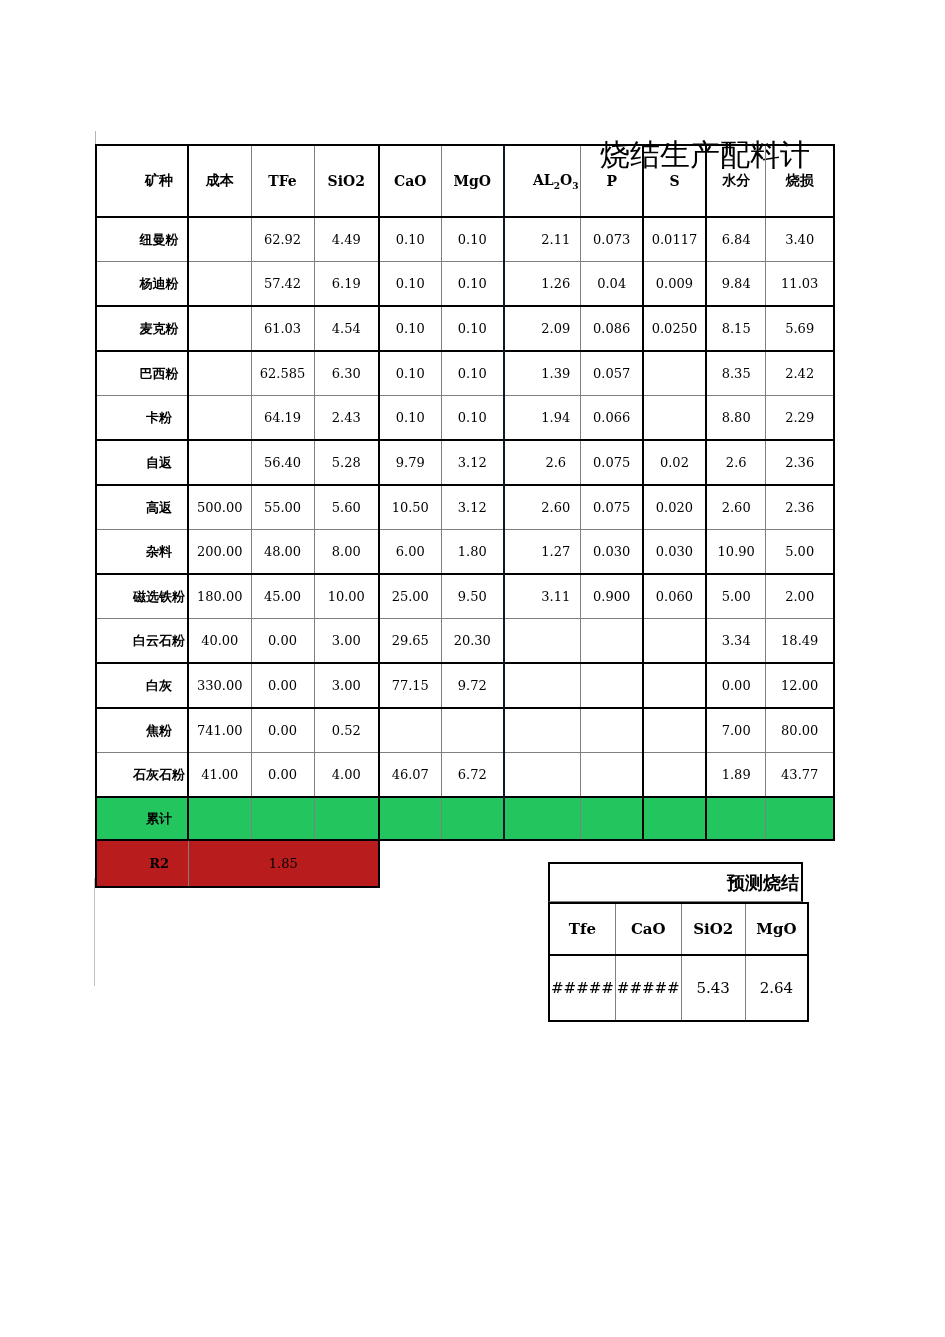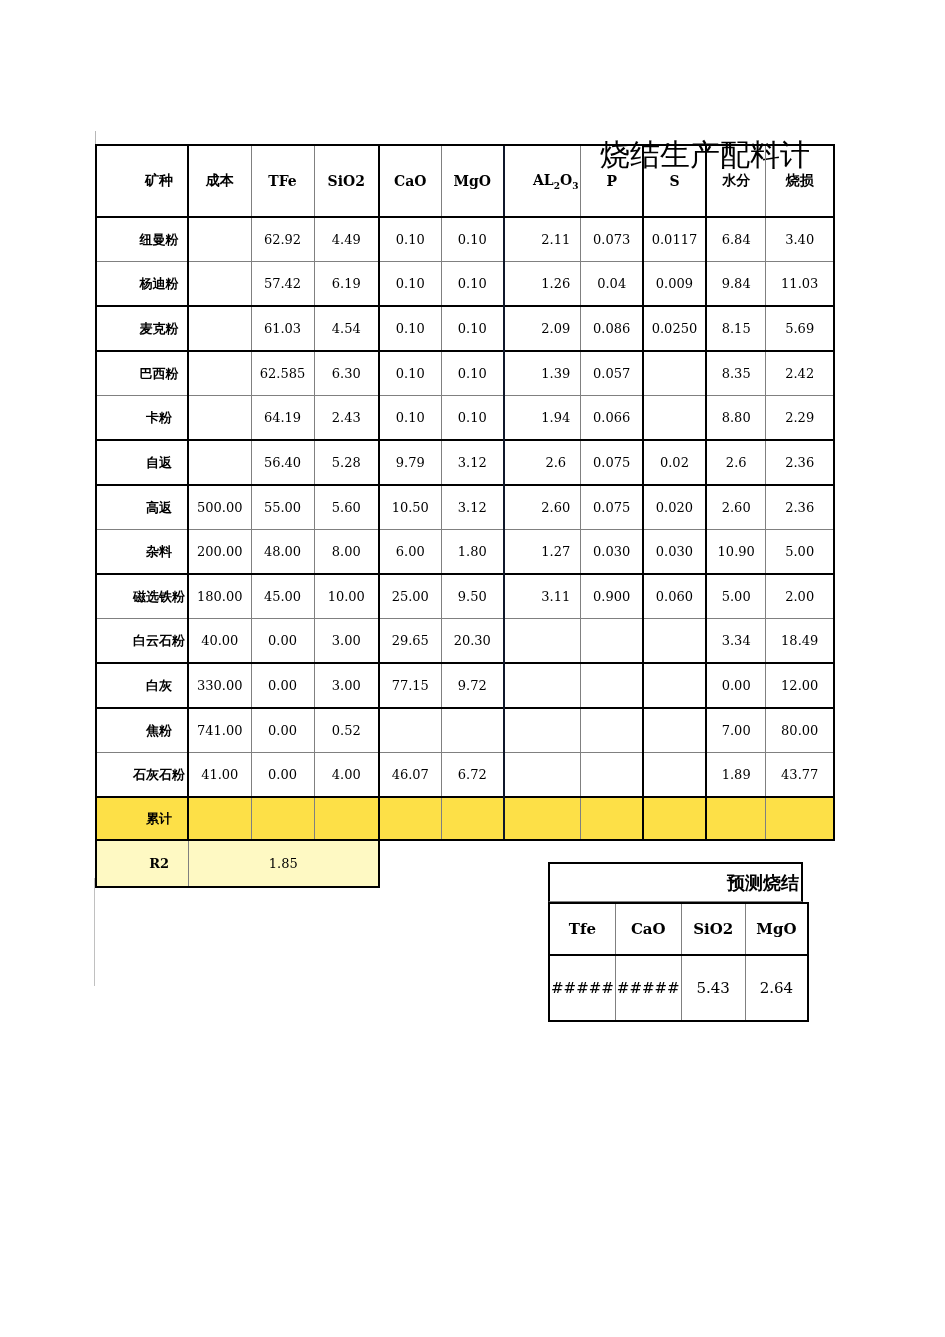--- a/index.html
+++ b/index.html
@@ -76,28 +76,28 @@
   #main-table td.c6 { border-left: 2px solid #0f172a; padding-left: 28px; }
   #main-table td.c8 { border-left: 2px solid #000000; }
   #main-table td.c9 { border-left: 2px solid #000000; }
   #main-table td.c10 { border-right: 2px solid #000000; }
   #main-table tr.r0 td { border-top: 2px solid #000000; }
   #main-table tr.r2 td, #main-table tr.r3 td, #main-table tr.r5 td,
   #main-table tr.r6 td, #main-table tr.r8 td, #main-table tr.r10 td,
   #main-table tr.r11 td { border-top: 2px solid #000000; }
   #main-table tr.total td {
     height: 41px;
-    background: #fde047;
+    background: #22c55e;
     font-weight: bold;
     border-top: 2px solid #000000;
     border-bottom: 2px solid #000000;
   }
   #main-table tr.ratio td {
     height: 45px;
-    background: #fef9c3;
+    background: #b91c1c;
     border-bottom: 2px solid #000000;
     border-top: 2px solid #000000;
   }
   #main-table tr.ratio td.blank {
     background: transparent;
     border: none;
   }
   .sub { font-size: 9px; vertical-align: sub; }
 
   

